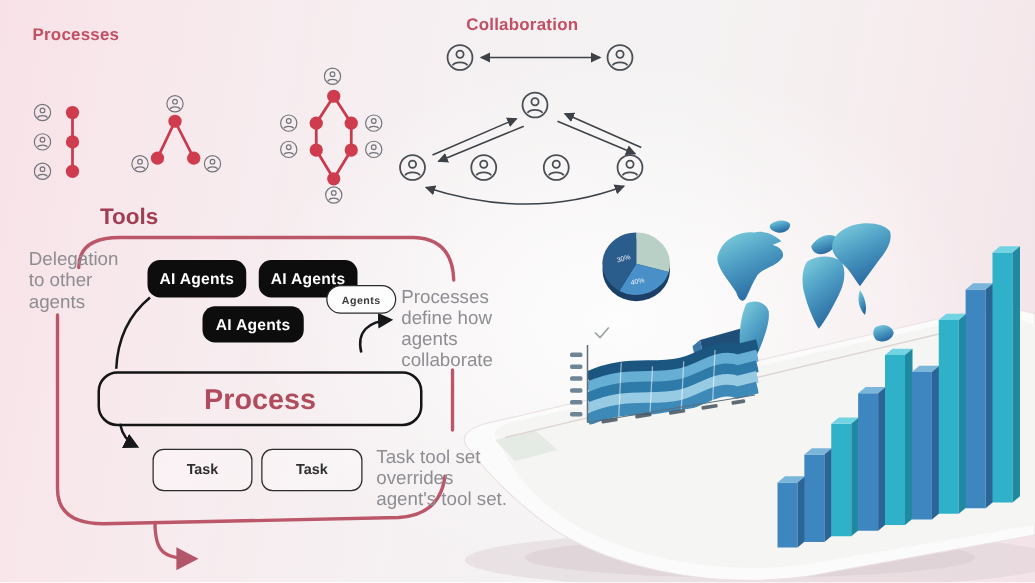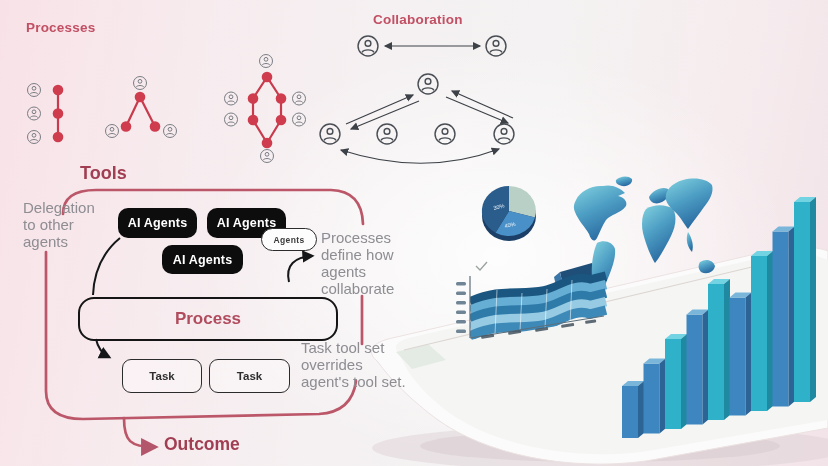--- a/index.html
+++ b/index.html
@@ -11,21 +11,21 @@
   }
   .abs{position:absolute;}
   .sec-title{font-weight:700;font-size:13.5px;color:#c24f63;letter-spacing:.2px;}
   .big-label{font-weight:700;color:#a23e53;}
   .note{color:#8d8d92;font-size:15px;line-height:17px;white-space:pre-line;}
   .agent-box{background:#0d0d0d;color:#ffffff;border-radius:10px;display:flex;
     align-items:center;justify-content:center;font-weight:700;font-size:12.5px;letter-spacing:.2px;}
   .tools-pill{background:#fdfdfd;border:1.5px solid #2b2b2b;border-radius:12px;display:flex;
     align-items:center;justify-content:center;font-weight:700;font-size:8.5px;color:#3a3a3a;letter-spacing:.4px;}
   .process-box{border:2.2px solid #151515;border-radius:16px;display:flex;
-    align-items:center;justify-content:center;font-weight:700;font-size:17px;color:#b14b5e;}
+    align-items:center;justify-content:center;font-weight:700;font-size:23px;color:#b14b5e;}
   .task-box{border:1.6px solid #2b2b2b;border-radius:9px;background:rgba(255,255,255,.35);
     display:flex;align-items:center;justify-content:center;font-weight:700;font-size:11.5px;color:#2e2e2e;}
   svg{display:block;}
 </style>
 </head>
 <body>
 
 <div class="stage">
 
   <svg class="abs" style="left:0;top:0" width="828" height="466" viewBox="0 0 828 466">
@@ -238,28 +238,27 @@
 
   <div class="abs big-label" style="left:80px;top:163px;font-size:18px">Tools</div>
 
   <div class="abs note" style="left:23px;top:199px">Delegation
 to other
 agents</div>
   <div class="abs note" style="left:321px;top:229px">Processes
 define how
 agents
 collaborate</div>
-  <div class="abs note" style="left:301px;top:339px">Task tool set
+  <div class="abs note" style="left:301px;top:357px">Task tool set
 overrides
 agent's tool set.</div>
 
   <div class="abs agent-box" style="left:118px;top:208px;width:79px;height:30px">AI Agents</div>
   <div class="abs agent-box" style="left:207px;top:208px;width:79px;height:30px">AI Agents</div>
   <div class="abs agent-box" style="left:162px;top:245px;width:81px;height:29px">AI Agents</div>
   <div class="abs tools-pill" style="left:261px;top:228px;width:54px;height:21px">Agents</div>
 
   <div class="abs process-box" style="left:78px;top:297px;width:256px;height:40px">Process</div>
 
   <div class="abs task-box" style="left:122px;top:359px;width:78px;height:32px">Task</div>
   <div class="abs task-box" style="left:209px;top:359px;width:79px;height:32px">Task</div>
 
-  <div class="abs big-label" style="left:164px;top:434px;font-size:17.5px">Outcome</div>
 </div>
 
 </body></html>

